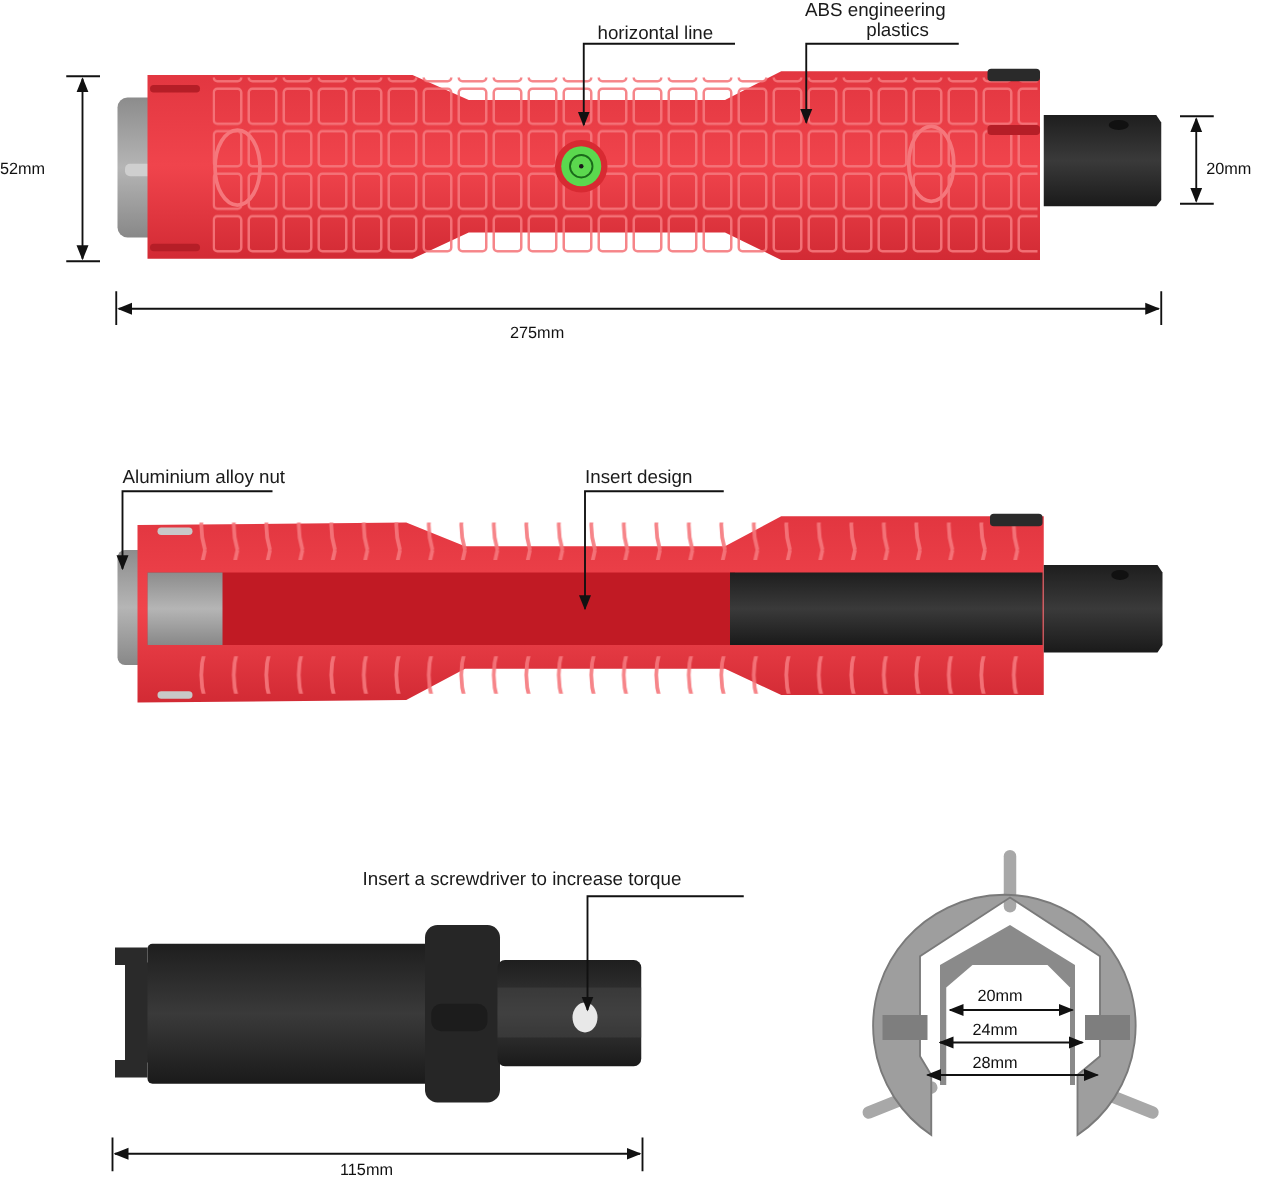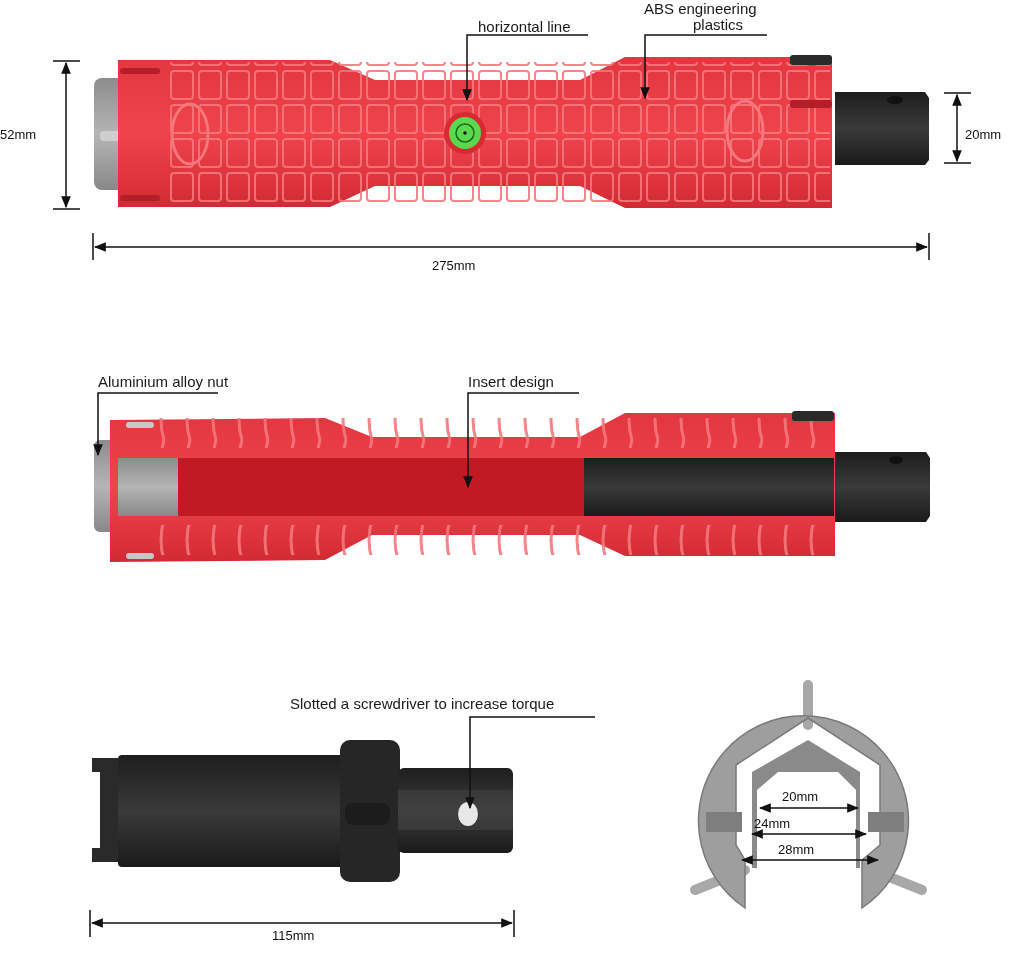--- a/index.html
+++ b/index.html
@@ -133,23 +133,23 @@
     <line x1="752" y1="834" x2="866" y2="834" marker-start="url(#arr)" marker-end="url(#arr)"></line>
     <line x1="742" y1="860" x2="878" y2="860" marker-start="url(#arr)" marker-end="url(#arr)"></line>
   </g>
 </svg>
 
 <div class="lbl" style="left:478px;top:18px;text-align:center;">horizontal line</div>
 <div class="lbl" style="left:644px;top:0px;">ABS engineering</div>
 <div class="lbl" style="left:679px;top:16px;margin-left:14px;">plastics</div>
 <div class="dim" style="left:0px;top:127px;">52mm</div>
 <div class="dim" style="left:965px;top:127px;">20mm</div>
-<div class="dim" style="left:432px;top:258px;">275mm</div>
+<div class="dim" style="left:408px;top:258px;">275mm</div>
 
 <div class="lbl" style="left:98px;top:373px;text-align:right;">Aluminium alloy nut</div>
 <div class="lbl" style="left:468px;top:373px;">Insert design</div>
 
-<div class="lbl" style="left:290px;top:695px;">Slotted a screwdriver to increase torque</div>
+<div class="lbl" style="left:290px;top:695px;">Insert a screwdriver to increase torque</div>
 <div class="dim" style="left:272px;top:928px;">115mm</div>
 
 <div class="dim" style="left:782px;top:789px;">20mm</div>
-<div class="dim" style="left:754px;top:816px;">24mm</div>
+<div class="dim" style="left:778px;top:816px;">24mm</div>
 <div class="dim" style="left:778px;top:842px;">28mm</div>
 
 </body></html>

